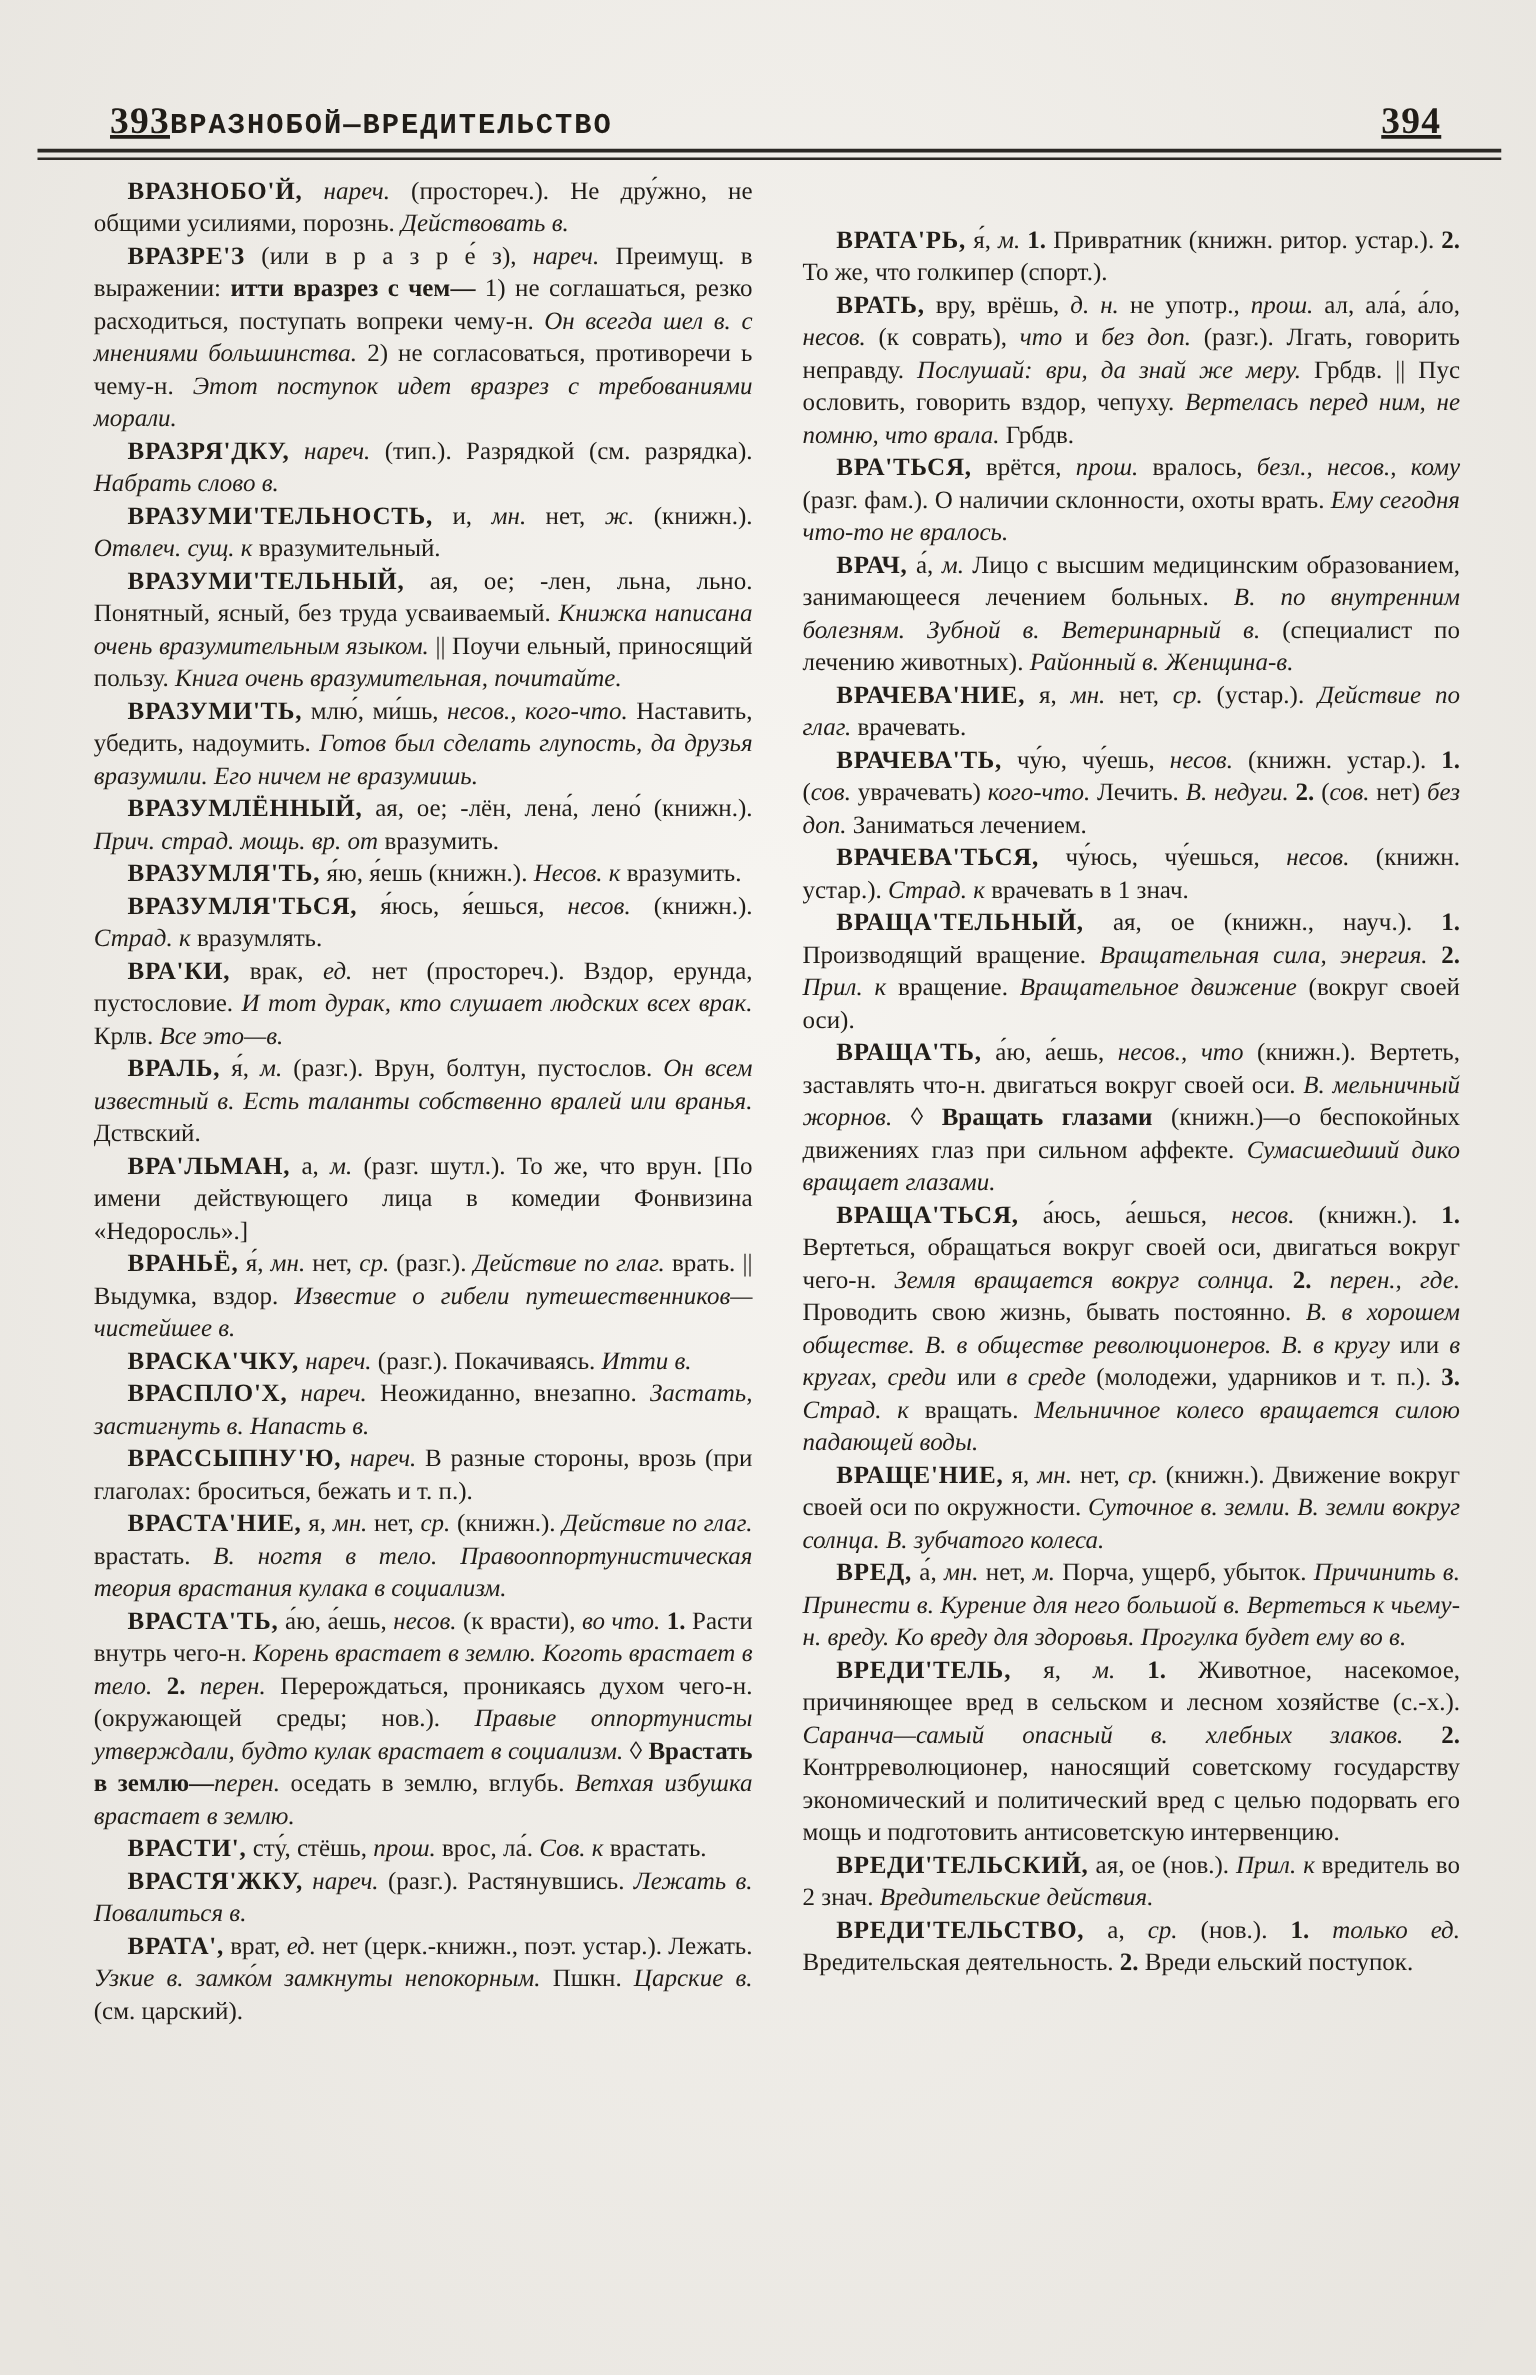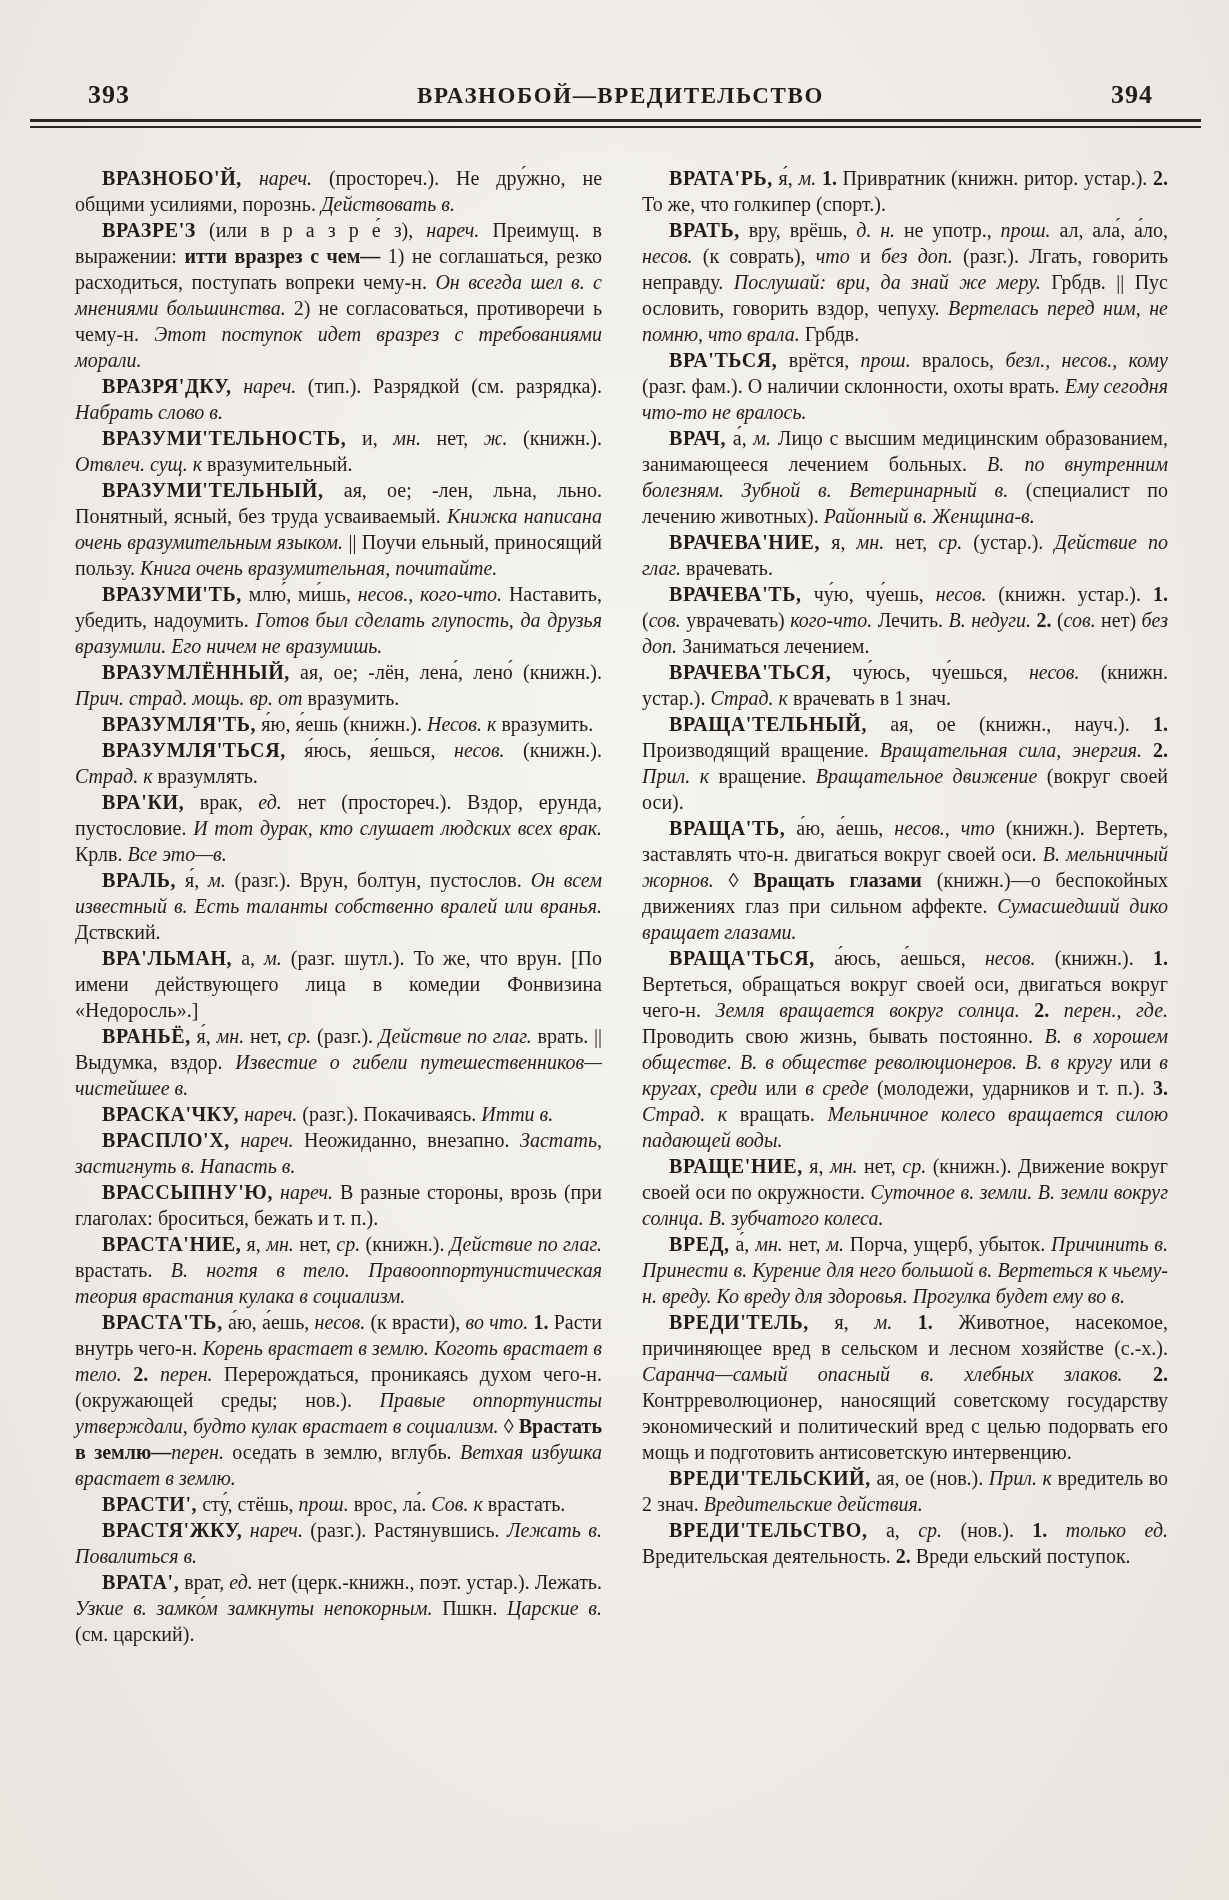--- a/index.html
+++ b/index.html
@@ -17,36 +17,36 @@
     background-image:radial-gradient(ellipse at 50% 40%, rgba(255,255,255,.35), rgba(0,0,0,.045) 95%);
     color:var(--ink);
     font-family:"Liberation Serif","DejaVu Serif",serif;
     overflow:hidden;
   }
   .header{
     position:absolute;top:80px;left:88px;right:76px;
     display:flex;align-items:baseline;
     font-weight:bold;
   }
-  .pagenum{font-size:26px;letter-spacing:1px;}
+  .pagenum{font-size:30px;letter-spacing:1px;text-decoration:underline;}
   .running-head{
-    flex:1;text-align:center;
+    flex:1;text-align:left;
     font-size:23px;letter-spacing:1.6px;
-    font-family:Liberation Serif, serif;
+    font-family:Liberation Mono, monospace;
   }
   .header-rule{
     position:absolute;top:119px;left:30px;right:28px;
     height:4px;
     border-top:3px solid var(--rule);
     border-bottom:2px solid var(--rule);
     opacity:.92;
   }
   .columns{
     position:absolute;top:140px;left:75px;width:1093px;
-    display:flex;align-items:flex-start;margin-top:25px;
+    display:flex;align-items:center;
   }
   .col{width:527px;}
   .col[data-col="right"]{width:526px;}
   .divider{
     width:2px;margin:4px 19px 10px 19px;
     background:linear-gradient(#26231f 0 96%, transparent);
   }
   .entry{
     margin:0;
     font-size:20px;

